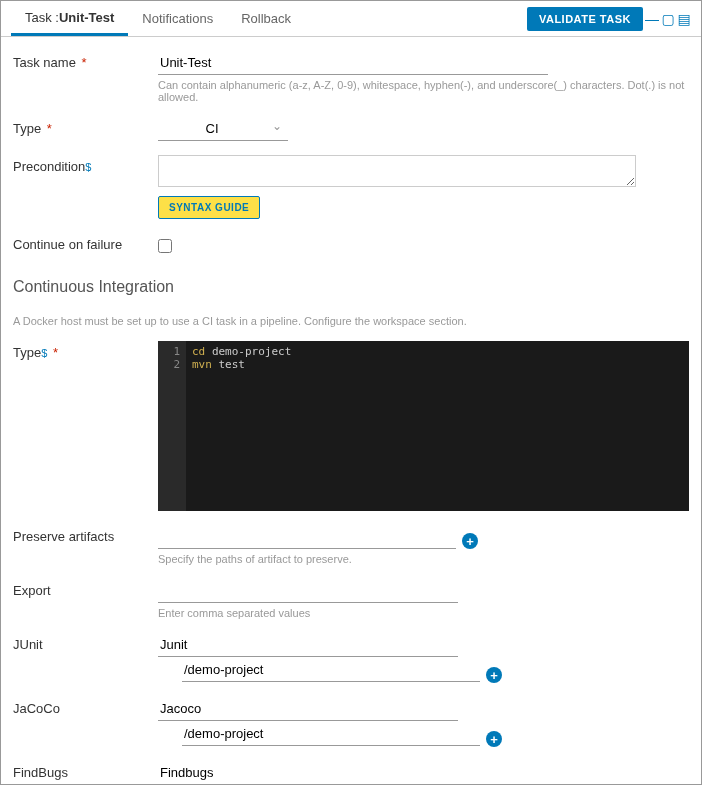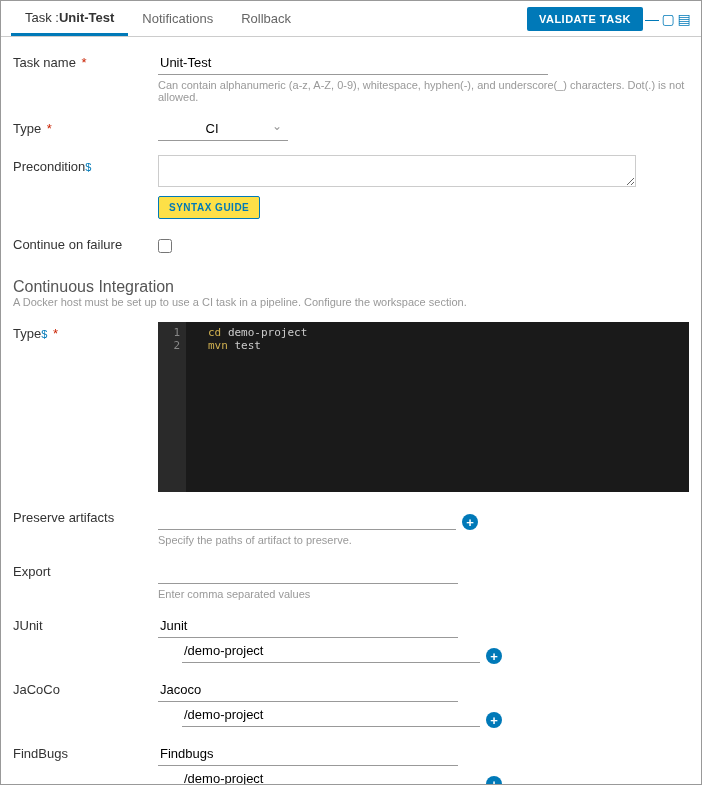--- a/index.html
+++ b/index.html
@@ -22,25 +22,25 @@
 .form-label .dollar { color: #0079b8; font-size: 11px; }
 .form-field { flex: 1; }
 .text-input { border: none; border-bottom: 1px solid #999; padding: 4px 2px; font-size: 13px; width: 100%; max-width: 390px; background: transparent; }
 .helper-text { font-size: 11px; color: #999; margin-top: 4px; }
 .select-wrap { position: relative; display: inline-block; }
 .select-input { border: none; border-bottom: 1px solid #999; padding: 4px 24px 4px 2px; font-size: 13px; width: 130px; background: transparent; appearance: none; text-align: center; }
 .select-wrap::after { content: "⌄"; position: absolute; right: 6px; top: 2px; color: #999; pointer-events: none; font-size: 12px; }
 .textarea-input { border: 1px solid #ccc; width: 100%; max-width: 478px; height: 32px; padding: 4px; font-size: 13px; resize: both; font-family: inherit; }
 .syntax-btn { border: 1px solid #0079b8; color: #0079b8; background: #fde047; padding: 5px 10px; font-size: 10px; font-weight: 600; letter-spacing: 0.5px; margin-top: 6px; cursor: pointer; border-radius: 2px; }
 .checkbox { width: 14px; height: 14px; margin-top: 6px; }
-.section-title { font-size: 16px; color: #555; font-weight: 400; margin-top: 22px; margin-bottom: 0; }
+.section-title { font-size: 16px; color: #555; font-weight: 400; margin-top: 22px; margin-bottom: 19px; }
 .section-desc { font-size: 11px; color: #999; margin-bottom: 14px; }
 .code-editor { background: #1a1a1a; color: #ccc; font-family: Consolas, Monaco, monospace; font-size: 11px; height: 170px; display: flex; width: 100%; }
 .gutter { background: #2a2a2a; color: #888; padding: 4px 6px; text-align: right; width: 28px; user-select: none; }
-.code-body { padding: 4px 22px; flex: 1; white-space: pre; }
+.code-body { padding: 4px 6px; flex: 1; white-space: pre; }
 .cmd { color: #d0b050; }
 .arg { color: #ccc; }
 .input-with-plus { display: flex; align-items: flex-end; max-width: 320px; }
 .input-with-plus .text-input { flex: 1; max-width: 300px; }
 .plus-icon { width: 16px; height: 16px; background: #0079b8; color: #fff; border-radius: 50%; display: inline-flex; align-items: center; justify-content: center; font-size: 13px; font-weight: bold; margin-left: 6px; cursor: pointer; flex-shrink: 0; line-height: 1; }
 .stack-field .text-input { display: block; max-width: 300px; margin-bottom: 1px; }
 .stack-field .row2 { display: flex; align-items: flex-end; max-width: 320px; margin-left: 24px; }
 .stack-field .row2 .text-input { flex: 1; max-width: 300px; }
 </style>
 </head>

